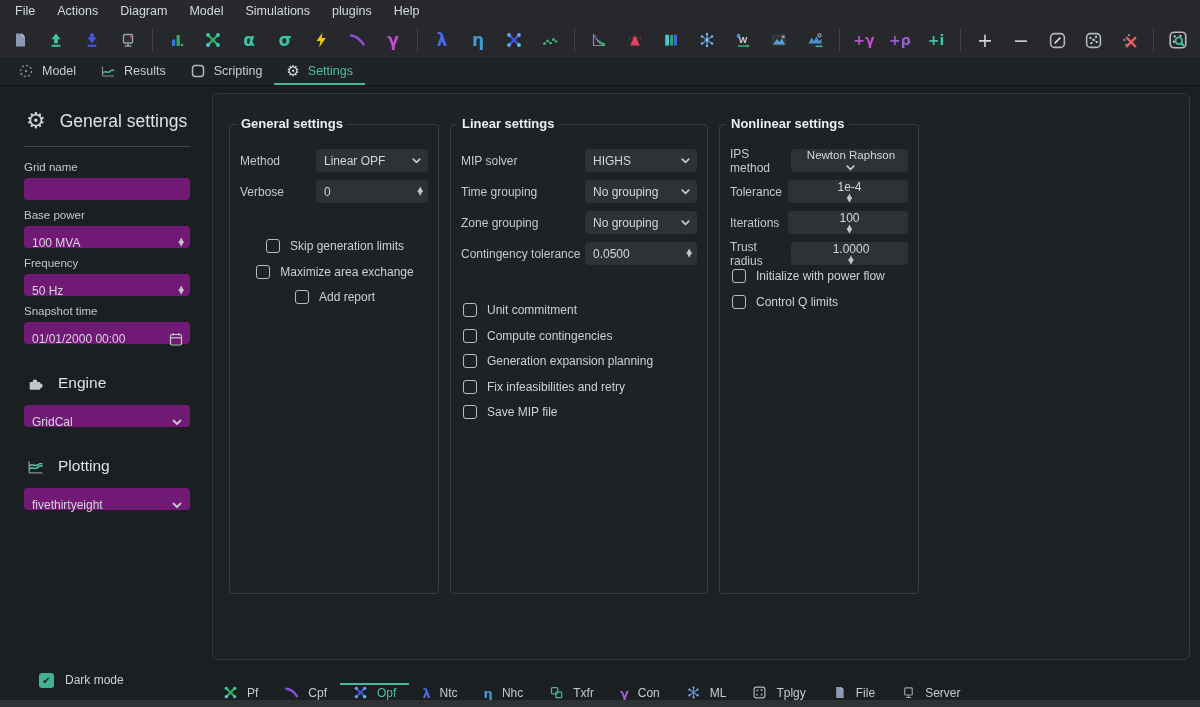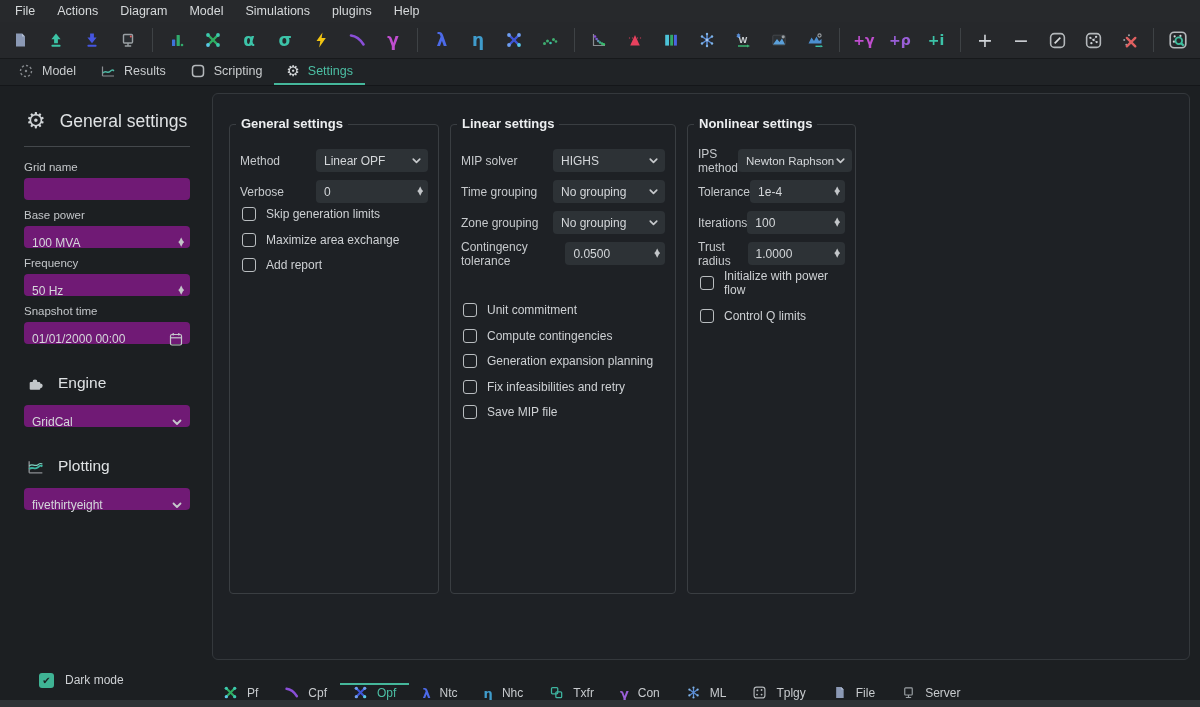--- a/index.html
+++ b/index.html
@@ -47,26 +47,26 @@
   .sec-head { display:flex; align-items:flex-start; gap:13px; margin:30px 0 12px 2px; }
   .sec-title { font-size:15.5px; color:#dfe2e4; }
 
   
   .mainpanel { flex:1; margin:7px 10px 0 2px; border:1px solid #34383c; border-radius:6px; background:#1e2125; padding:16px 0 0 0; position:relative; }
   .mp-head { display:flex; align-items:center; gap:15px; padding:0 0 13px 14px; border-bottom:1px solid #35393d; }
   .mp-title { font-size:18px; color:#d7dadd; }
   .groups { display:flex; gap:11px; margin:14px 0 0 16px; align-items:stretch; height:470px; }
   .group { position:relative; border:1px solid #3a3e42; border-radius:4px; padding:20px 10px 0 10px; }
   .g-title { position:absolute; top:-9px; left:6px; background:#1e2125; padding:0 5px; font-size:13px; font-weight:bold; color:#eceef0; }
-  .g1 { width:210px; } .g2 { width:226px; } .g3 { width:169px; }
+  .g1 { width:210px; } .g2 { width:258px; } .g3 { width:200px; }
   .row { display:flex; align-items:center; justify-content:space-between; height:31px; }
   .row-label { font-size:12px; color:#c6c9cc; }
   .ctl { height:23px; background:#2d3236; border-radius:4px; display:flex; align-items:center; padding:0 5px 0 8px; font-size:12px; color:#d4d7da; }
   .ctl .val { flex:1; white-space:nowrap; }
-  .w1 { width:112px; } .w3 { width:120px; }
+  .w1 { width:112px; } .w3 { width:120px;flex-direction:column; }
   .checks { list-style:none; display:flex; flex-direction:column; gap:11.5px; padding-left:2px; }
   .check { display:flex; align-items:center; gap:10px; font-size:12px; color:#ced1d4; }
   .box { width:14px; height:14px; border:1.5px solid #b9bdc0; border-radius:3px; background:transparent; flex:none; }
 
   
   .bottombar { height:40px; flex:none; display:flex; align-items:stretch; }
   .darkmode { width:210px; flex:none; display:flex; align-items:center; gap:11px; padding-left:39px; font-size:12px; color:#ced1d4; }
   .box-checked { width:15px; height:15px; border-radius:3px; background:#3fb394; display:flex; align-items:center; justify-content:center; color:#1c1f22; font-size:10px; flex:none; font-family:"DejaVu Sans",sans-serif; }
   .btabs { display:flex; align-items:flex-end; }
   .btab { display:flex; align-items:center; gap:9px; padding:0 13px; font-size:12px; color:#c8cbce; border-top:2px solid transparent; }
@@ -506,21 +506,21 @@
         <div class="row">
           <span class="row-label">Verbose</span>
           <div class="ctl w1">
             <span class="val">0</span>
             <span class="spin-arrows">
                 <span>▲</span>
                 <span>▼</span>
               </span>
           </div>
         </div>
-        <ul class="checks" style="">
+        <ul class="checks" style="margin-top:32px;align-items:center;">
           <li class="check">
               <span class="box"></span>
               <span>Skip generation limits</span>
             </li>
           <li class="check">
               <span class="box"></span>
               <span>Maximize area exchange</span>
             </li>
           <li class="check">
               <span class="box"></span>

